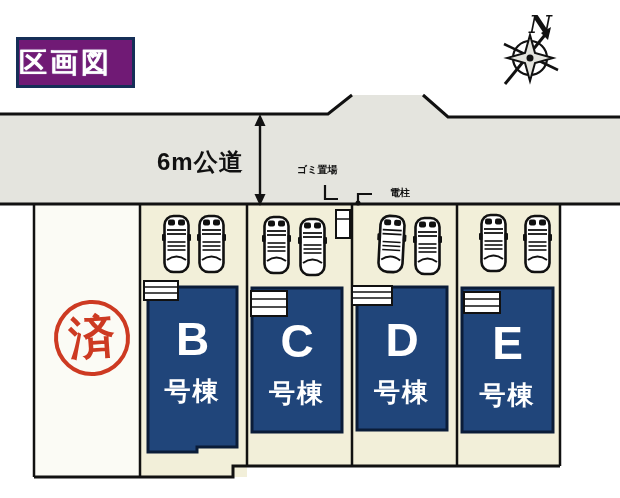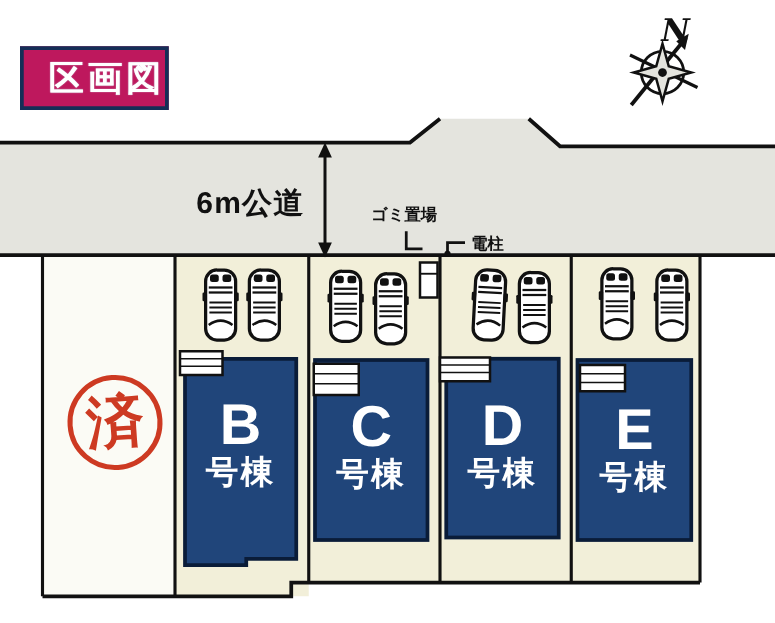--- a/index.html
+++ b/index.html
@@ -4,52 +4,52 @@
 <style>
   html,body{margin:0;padding:0;}
   body{
     width:620px;height:498px;position:relative;background:#ffffff;
     font-family:"Liberation Sans", sans-serif;overflow:hidden;
   }
   .layer{position:absolute;left:0;top:0;}
   .abs{position:absolute;z-index:3;}
   .title-box{
     left:16px;top:37px;width:113px;height:45px;
-    background:#be185d;border:3px solid #152e57;
-    display:flex;align-items:center;justify-content:flex-end;
+    background:#701a75;border:3px solid #152e57;
+    display:flex;align-items:center;justify-content:flex-start;
     color:#ffffff;font-size:28px;font-weight:bold;letter-spacing:3px;
     text-shadow:0 0 1px #cfe0ee;
   }
   .road-label{
     left:157px;top:146px;font-size:24px;font-weight:bold;color:#111;
     letter-spacing:1px;white-space:nowrap;
   }
   .small-label{
-    font-size:13px;font-weight:bold;color:#111;white-space:nowrap;
+    font-size:10px;font-weight:bold;color:#111;white-space:nowrap;
     letter-spacing:0px;
   }
   .garbage-label{left:297px;top:163px;}
-  .pole-label{left:377px;top:186px;}
+  .pole-label{left:390px;top:186px;}
   .compass-n{
     left:529px;top:10px;font-size:25px;font-weight:bold;font-style:italic;
     font-family:"DejaVu Serif", serif;color:#111;
   }
   .stamp{
     left:54px;top:300px;width:68px;height:68px;border-radius:50%;
     border:4px solid #cd3a22;color:#cd3a22;
     display:flex;align-items:center;justify-content:center;
     font-size:46px;font-weight:bold;font-family:"DejaVu Serif", serif;
     transform:rotate(-4deg);
   }
   .house-label{
     display:flex;flex-direction:column;align-items:center;
     color:#ffffff;z-index:3;pointer-events:none;
   }
   .house-letter{font-size:46px;font-weight:bold;line-height:1.0;}
-  .house-suffix{font-size:26px;font-weight:bold;letter-spacing:2px;line-height:1.2;margin-top:0;}
+  .house-suffix{font-size:26px;font-weight:bold;letter-spacing:2px;line-height:1.2;margin-top:14px;}
   .hl-b{left:148px;top:316px;width:89px;}
   .hl-c{left:252px;top:318px;width:90px;}
   .hl-d{left:357px;top:317px;width:90px;}
   .hl-e{left:462px;top:320px;width:91px;}
 </style>
 </head>
 <body>
 
 <svg class="layer" width="620" height="498" viewBox="0 0 620 498">
   <defs>

